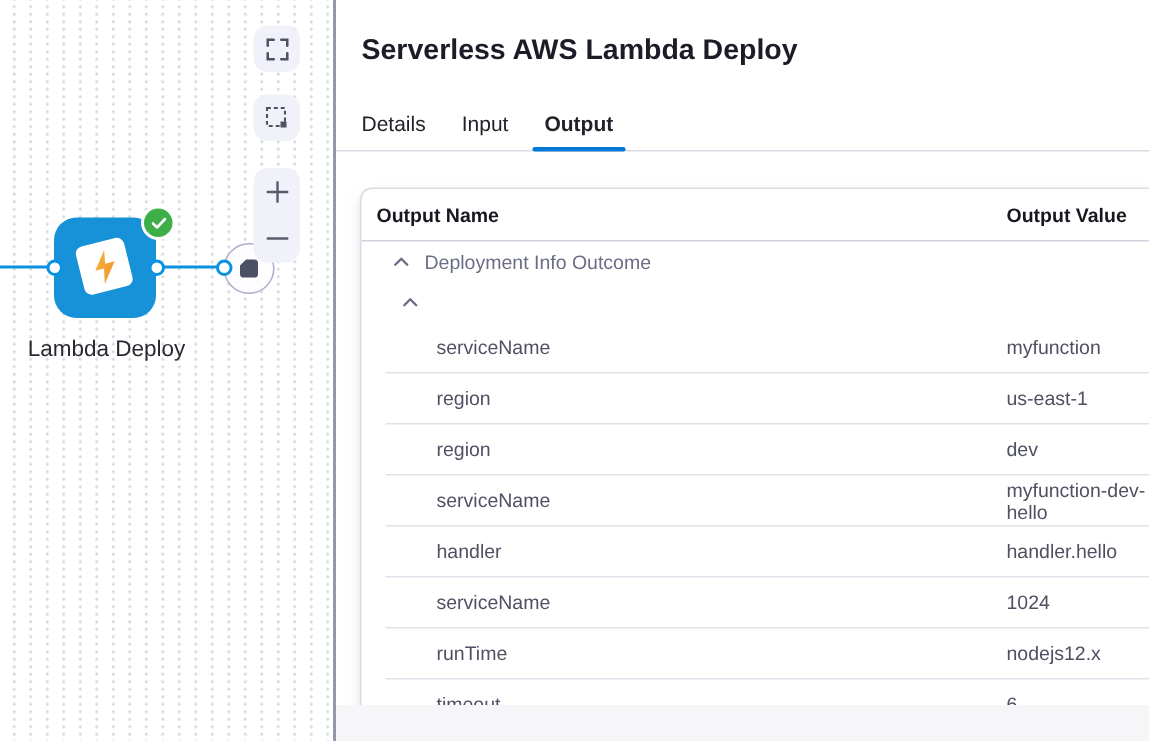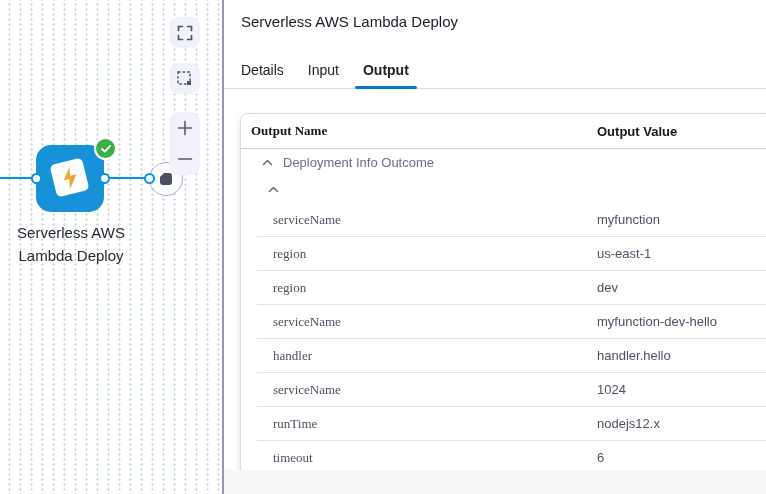--- a/index.html
+++ b/index.html
@@ -54,21 +54,21 @@
   .zoom-group{
     position:absolute;left:169px;top:112px;width:31px;height:63px;background:#f1f2f9;
     border-radius:9px;display:flex;flex-direction:column;z-index:5;
   }
   .zoom-group .zbtn{flex:1;display:flex;align-items:center;justify-content:center;cursor:pointer;}
   
   .v-divider{position:absolute;left:222px;top:0;width:2px;height:494px;background:#9496ab;}
   
   .panel{position:absolute;left:224px;top:0;right:0;bottom:0;background:#fff;}
   .panel-title{
-    margin:12px 0 0 17px;font-size:15px;line-height:20px;font-weight:normal;color:#1c1c28;
+    margin:24px 0 0 17px;font-size:19px;line-height:20px;font-weight:bold;color:#1c1c28;
   }
   .tabs{
     display:flex;margin-top:25px;padding-left:9px;height:32px;
     border-bottom:1px solid #d9dae3;box-sizing:border-box;align-items:flex-end;
   }
   .tab{
     position:relative;padding:2px 8px 0 8px;margin-right:8px;font-size:14px;
     line-height:20px;color:#22222a;height:30px;box-sizing:border-box;cursor:pointer;
   }
   .tab.active{font-weight:bold;}
@@ -78,28 +78,28 @@
   }
   .card{
     margin:24px -8px 0 16px;background:#fff;border:1px solid #dadbe4;border-radius:8px;
     box-shadow:0 3px 5px rgba(40,41,61,.10),0 7px 14px rgba(96,97,112,.08);
     overflow:hidden;
   }
   .thead{
     display:flex;align-items:center;height:34px;border-bottom:1px solid #cfd0db;
     font-size:13px;font-weight:bold;color:#17171f;
   }
-  .col-name{width:356px;box-sizing:border-box;padding-left:10px;font-family:Liberation Serif, serif;}
+  .col-name{width:430px;box-sizing:border-box;padding-left:10px;}
   .col-value{flex:1;}
   .grow{display:flex;align-items:center;height:27px;font-size:13px;color:#6b6d85;cursor:pointer;}
   .grow .chev{display:inline-flex;margin-right:10px;}
   .grow.lvl0{padding-left:21px;}
   .grow.lvl1{padding-left:27px;}
   .vrow{display:flex;align-items:center;height:33px;font-size:13px;color:#4f5162;}
-  .vrow .col-name{padding-left:32px;}
+  .vrow .col-name{padding-left:50px;}
   .row-div{height:1px;background:#e0e1ea;margin-left:16px;}
   .footer-strip{position:absolute;left:224px;right:0;bottom:0;height:24px;background:#f6f6f8;}
   svg{display:block;}
 </style>
 </head>
 <body>
 
 <div class="canvas">
   <div class="wire in"></div>
   <div class="wire out"></div>
@@ -127,21 +127,20 @@
     <svg width="14" height="14" viewBox="0 0 14 14">
       <path d="M5 1 H10.6 a2.4 2.4 0 0 1 2.4 2.4 V10.6 a2.4 2.4 0 0 1 -2.4 2.4 H3.4 a2.4 2.4 0 0 1 -2.4 -2.4 V5 Z" fill="#4d5064"></path>
     </svg>
   </div>
 
   <div class="port" style="left:31px;top:173px;"></div>
   <div class="port" style="left:99px;top:173px;"></div>
   <div class="port" style="left:144px;top:173px;"></div>
 
   <div class="node-label">
-    <div>Serverless AWS</div>
     <div>Lambda Deploy</div>
   </div>
 
   <div class="tool-btn fullscreen">
     <svg width="16" height="16" viewBox="0 0 16 16">
       <path d="M1.5 5.5 V1.5 H5.5 M10.5 1.5 H14.5 V5.5 M14.5 10.5 V14.5 H10.5 M5.5 14.5 H1.5 V10.5" stroke="#4d5264" stroke-width="1.7" fill="none" stroke-linecap="round"></path>
     </svg>
   </div>
   <div class="tool-btn marquee">
     <svg width="17" height="17" viewBox="0 0 17 17">

